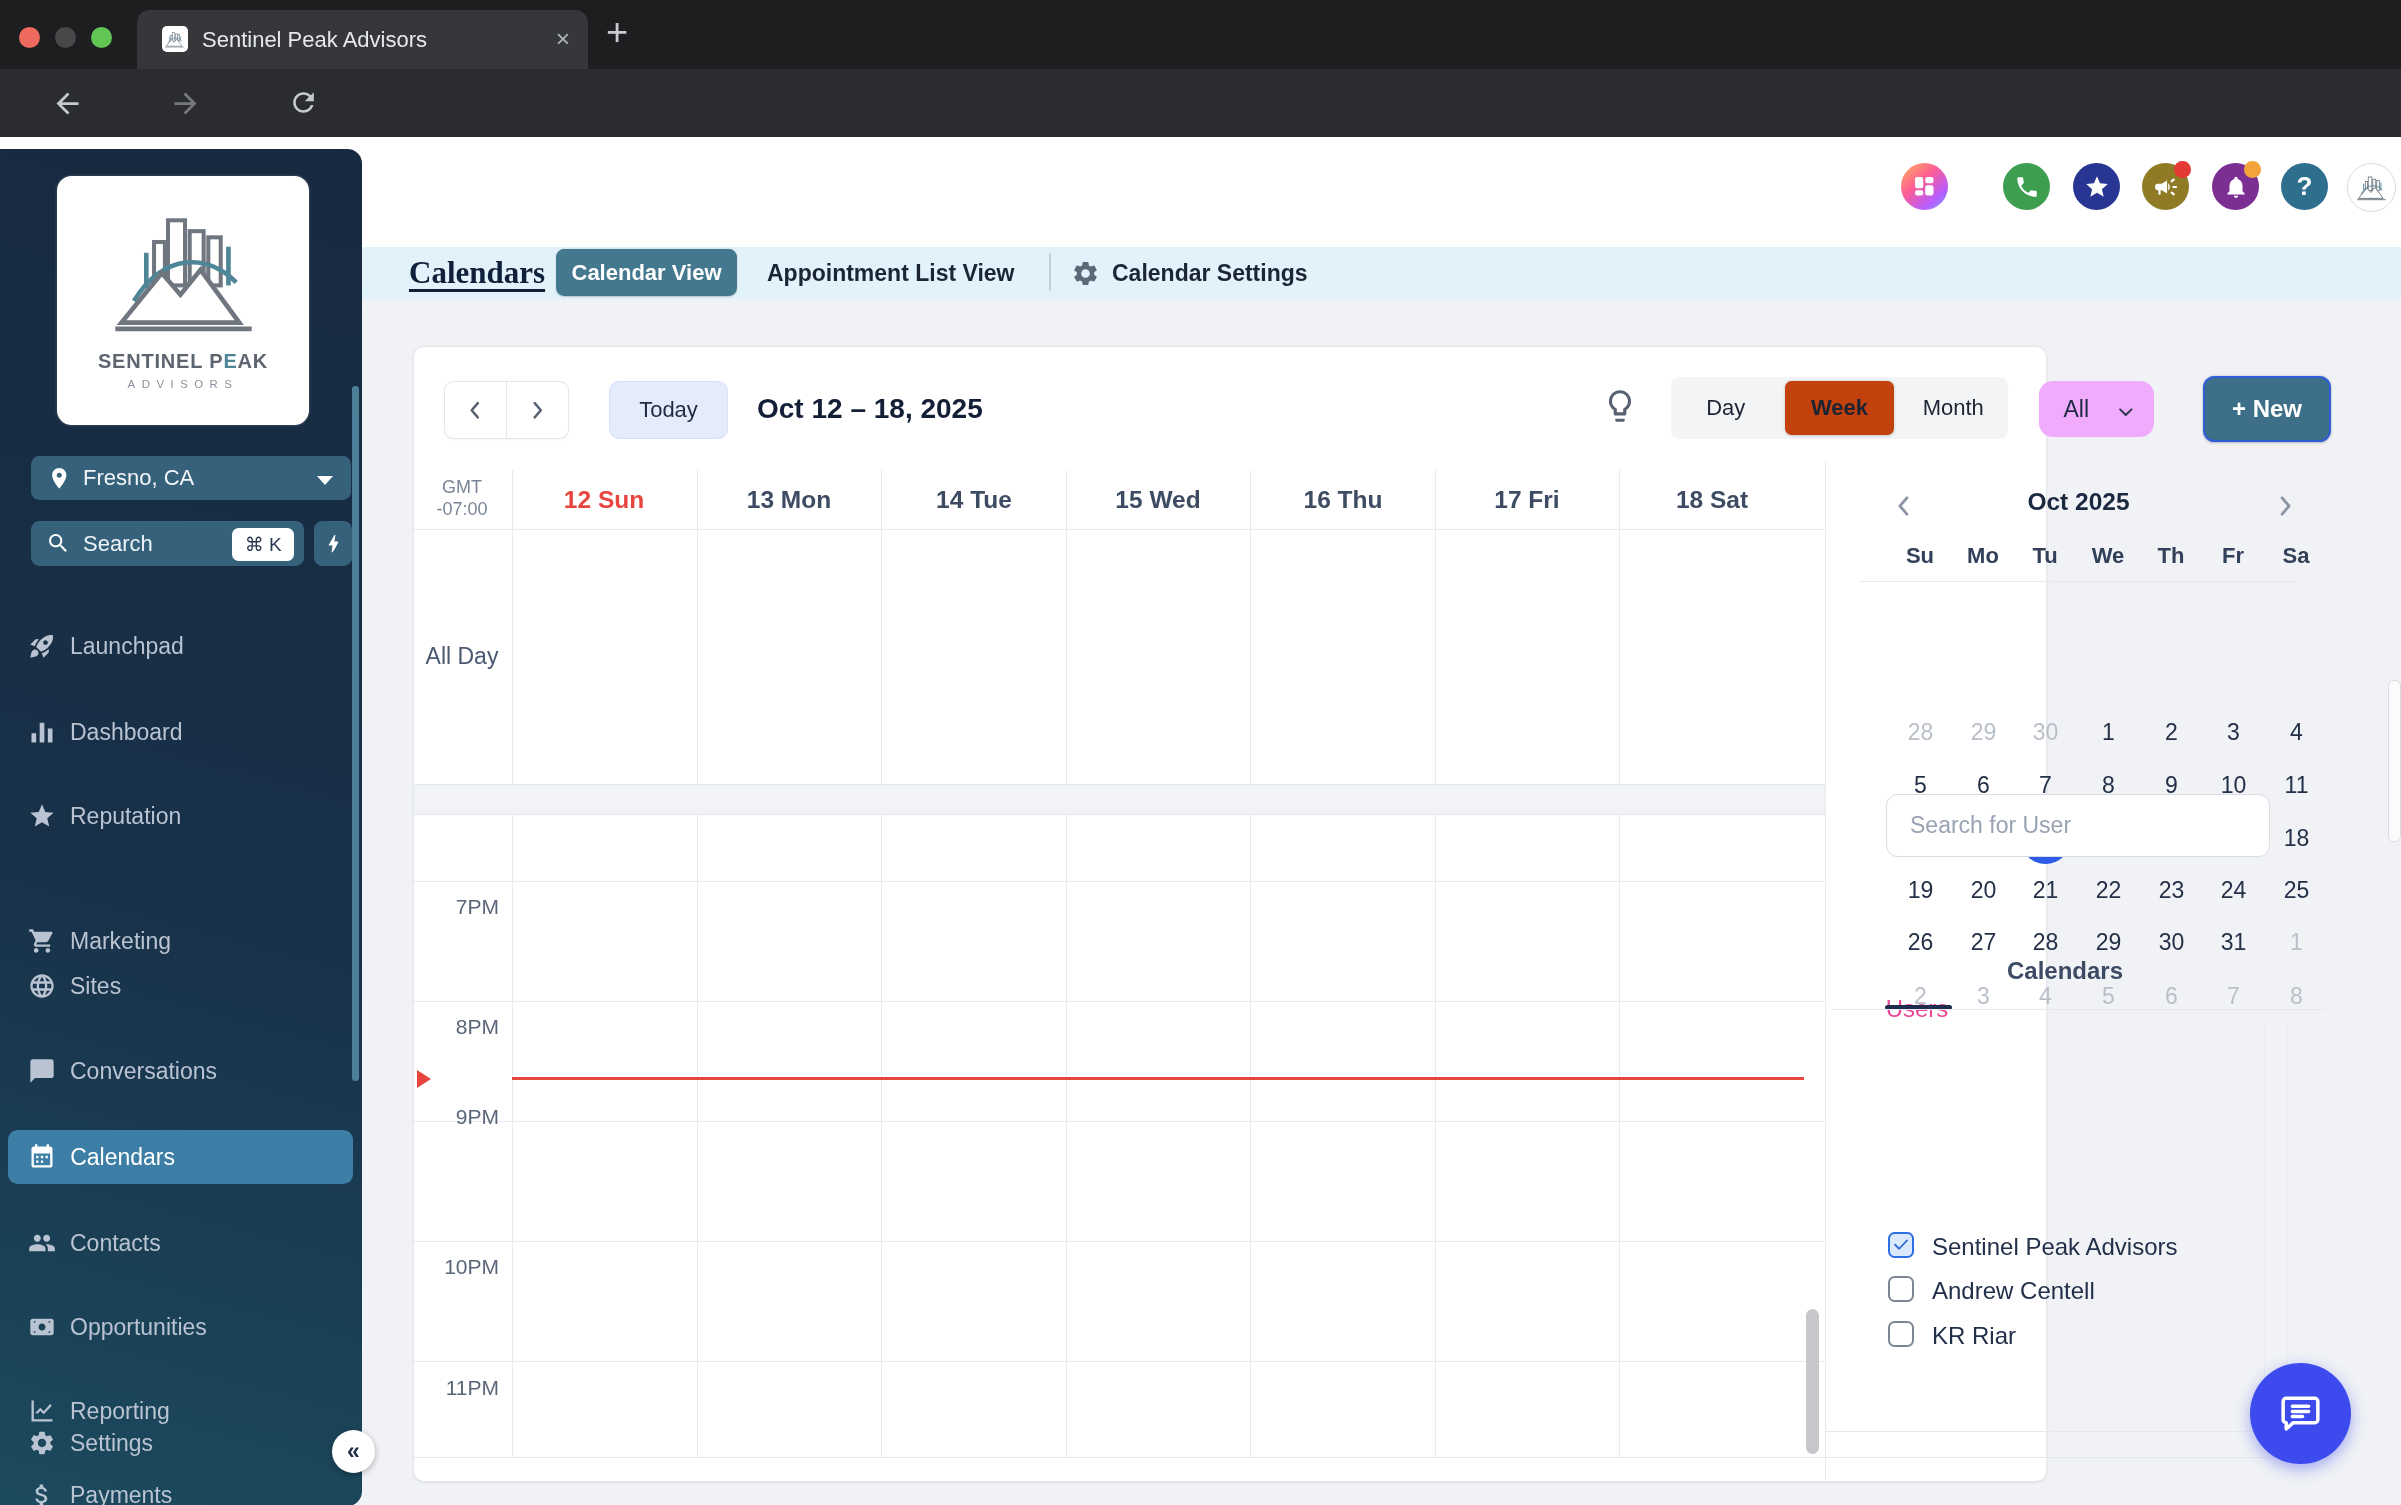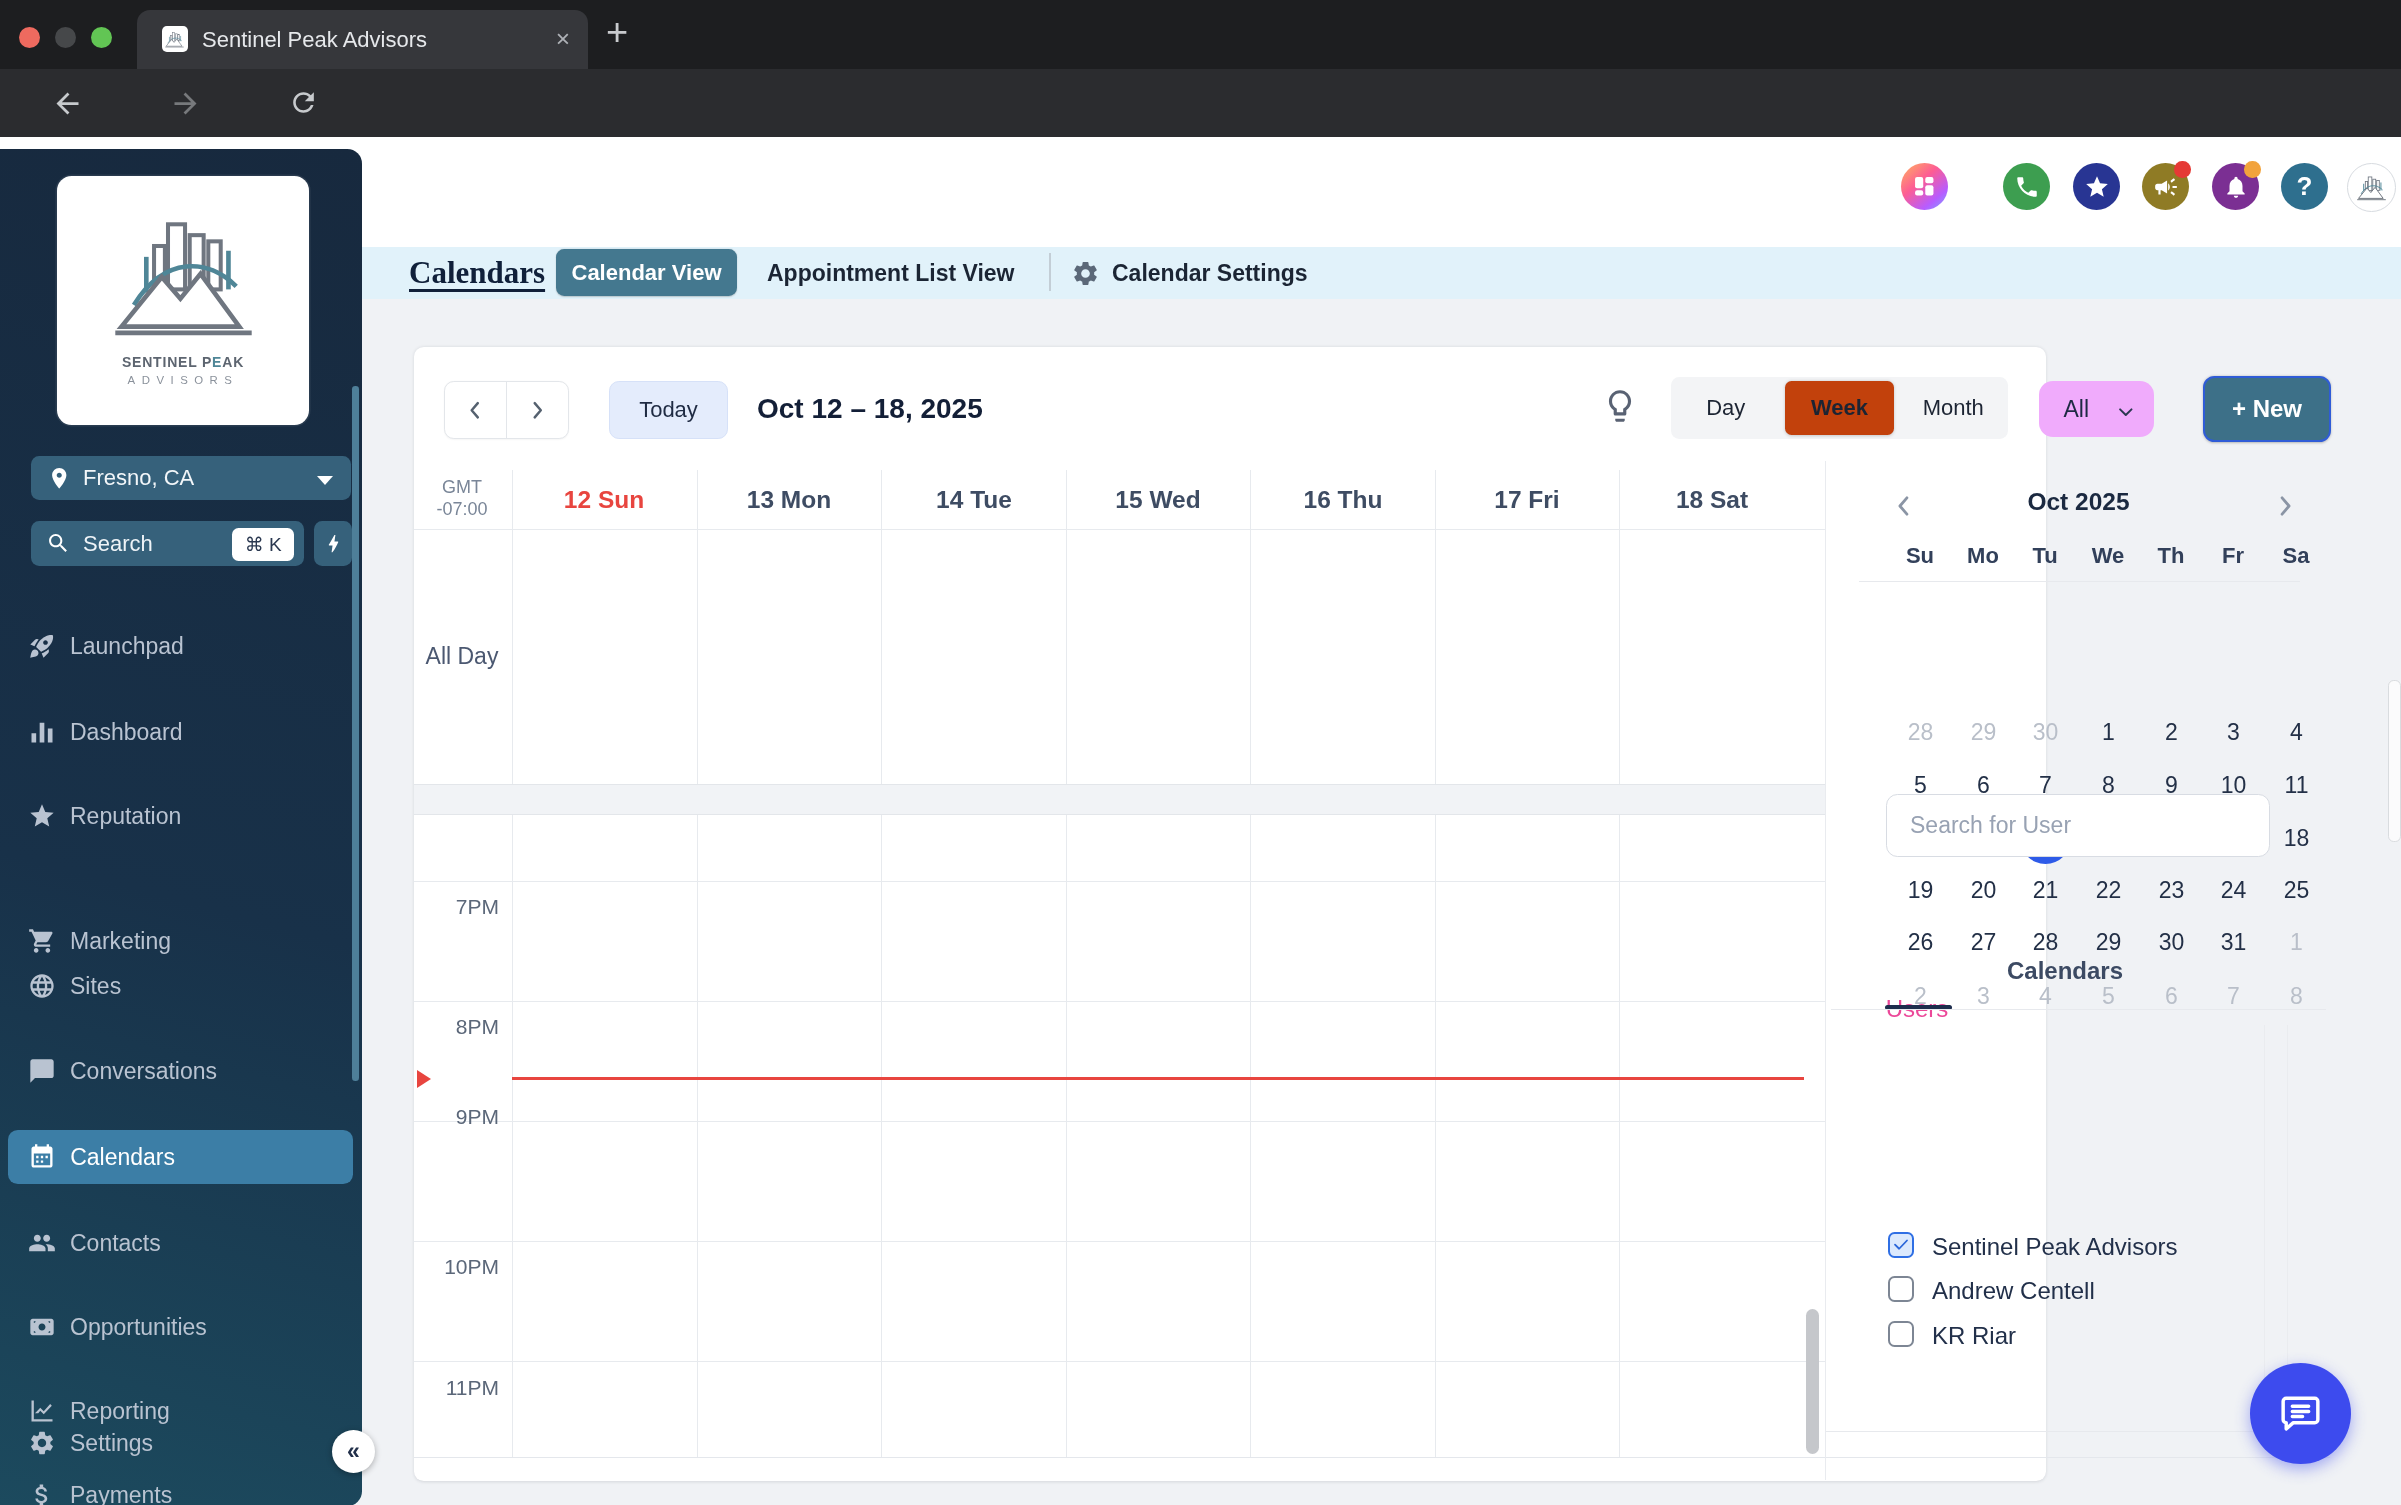--- a/index.html
+++ b/index.html
@@ -42,21 +42,21 @@
   .applist{position:absolute;left:767px;top:247px;height:52px;line-height:52px;font-size:23px;font-weight:600;color:#1b2534;}
   .hdr-div{position:absolute;left:1049px;top:253px;width:1.6px;height:38px;background:#c3ced6;}
   .hdr-gear{position:absolute;left:1071px;top:247px;height:52px;display:flex;align-items:center;color:#5b6878;}
   .hdr-settings{position:absolute;left:1112px;top:247px;height:52px;line-height:52px;font-size:23px;font-weight:600;color:#1b2534;}
 
   
   .sidebar{position:absolute;left:0;top:149px;width:362px;height:1357px;border-radius:0 14.7px 14.7px 0;
     background:linear-gradient(195deg,#17293e 0%,#183149 55%,#1c4a5e 100%);overflow:hidden;}
   .logo-card{position:absolute;left:57px;top:27px;width:252px;height:249px;background:#fff;border-radius:14.7px;
     display:flex;flex-direction:column;align-items:center;justify-content:center;box-shadow:0 0 0 1.6px rgba(255,255,255,.08);}
-  .brand-line1{font-size:14px;font-weight:700;letter-spacing:0.8px;color:#5d6570;margin-top:12px;}
+  .brand-line1{font-size:20px;font-weight:700;letter-spacing:0.8px;color:#5d6570;margin-top:12px;}
   .brand-line1 .accent{color:#4f8697;}
   .brand-line2{font-size:11.4px;letter-spacing:6.5px;color:#8a919b;margin-top:4.9px;}
   .loc-pill{position:absolute;left:31px;top:307px;width:320px;height:44px;background:#36617b;border-radius:8.2px;}
   .loc-label{position:absolute;left:52px;top:0;height:44px;line-height:44px;font-size:22px;color:#f2f6f9;}
   .loc-caret{position:absolute;right:18px;top:19.6px;width:0;height:0;border-left:8.2px solid transparent;border-right:8.2px solid transparent;border-top:9px solid #fff;}
   .search-pill{position:absolute;left:31px;top:372px;width:273px;height:45px;background:#36617b;border-radius:8.2px;}
   .search-label{position:absolute;left:52px;top:0;height:45px;line-height:45px;font-size:22px;color:#eef3f7;}
   .kbd{position:absolute;right:9.8px;top:6.5px;width:62px;height:33px;background:#fff;border-radius:6.5px;
     font-size:19px;color:#2a3850;display:flex;align-items:center;justify-content:center;}
   .bolt-btn{position:absolute;left:314px;top:372px;width:38px;height:45px;background:#36617b;border-radius:8.2px;display:flex;align-items:center;justify-content:center;color:#fff;}

